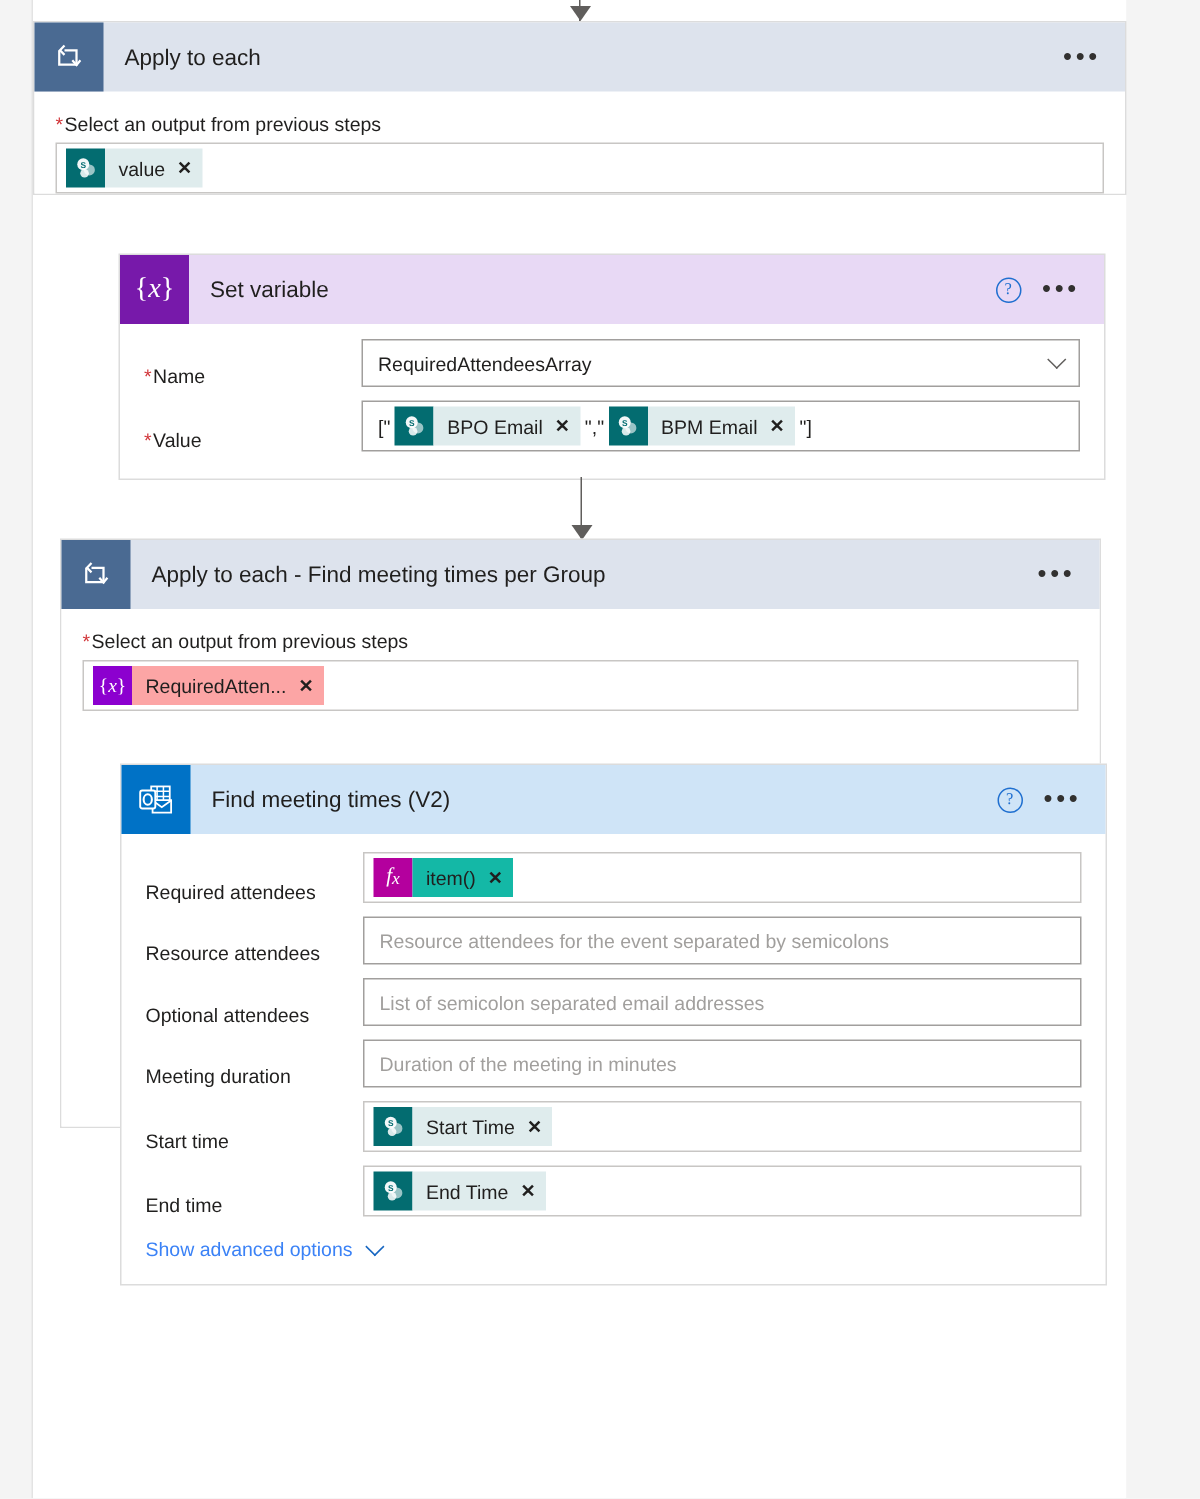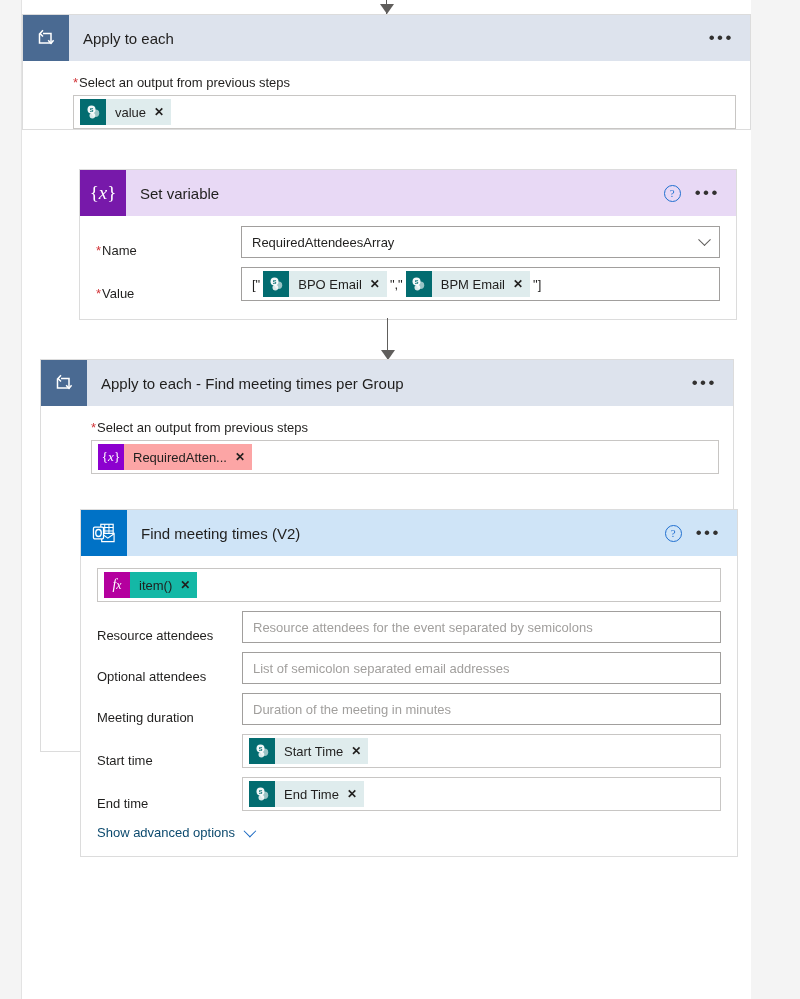--- a/index.html
+++ b/index.html
@@ -54,21 +54,21 @@
     color: #1f6fd0; font-size: 11px; line-height: 14px; text-align: center;
     font-family: "Liberation Serif", serif;
   }
   .ellipsis { letter-spacing: 2.5px; color: #323130; font-size: 17px; line-height: 8px; }
 
   
   .outer-loop { position: absolute; left: 0; top: 14px; width: 729px; }
   .loop-head-outer { background: #dde3ed; }
   .icon-loop { background: #4a6a92; }
 
-  .loop-body { background: #fff; padding: 14px 14px 0 14px; margin-left: 36px; }
+  .loop-body { background: #fff; padding: 14px 14px 0 14px; }
 
   .req-label { font-size: 13px; color: #201f1e; margin-bottom: 5px; }
   .req-star { color: #d13438; margin-right: 1px; }
 
   .field-box {
     border: 1px solid #c8c6c4; background: #fff; min-height: 32px;
     display: flex; align-items: center; padding: 3px 6px;
   }
   .field-box.tall { min-height: 34px; }
 
@@ -144,21 +144,21 @@
   .icon-loop-sm { background: #4a6a92; }
 
   
   .fmt { position: absolute; left: 39px; top: 149px; width: 658px; }
   .hdr-fmt { background: #cfe4f7; }
   .icon-outlook { background: #0072c6; }
 
   .adv-link {
     padding: 14px 16px 16px 16px;
     display: flex; align-items: center; gap: 9px;
-    color: #0c4a6e; font-size: 13px;
+    color: #3b82f6; font-size: 13px;
   }
   .adv-chev {
     width: 9px; height: 9px;
     border-right: 1.6px solid #1666c1; border-bottom: 1.6px solid #1666c1;
     transform: rotate(45deg) translateY(-2px);
   }
 
   .add-action {
     display: flex; align-items: center; justify-content: center;
     gap: 11px; color: #1666c1; font-size: 13.5px;
@@ -337,20 +337,21 @@
                 <div class="card-title">Find meeting times (V2)</div>
                 <div class="hdr-actions">
                   <div class="help-icon">?</div>
                   <div class="ellipsis">•••</div>
                 </div>
               </div>
 
               <div class="form-rows" style="padding:12px 16px 0 16px;">
 
                 <div class="form-row">
+                  <div class="form-label">Required attendees</div>
                   <div class="form-ctrl">
                     <div class="field-box tall">
                       <span class="token tok-fx">
                         <span class="token-ico">f<sub>x</sub></span>
                         <span class="token-pill">
                           <span>item()</span>
                           <span class="token-x">✕</span>
                         </span>
                       </span>
                     </div>

